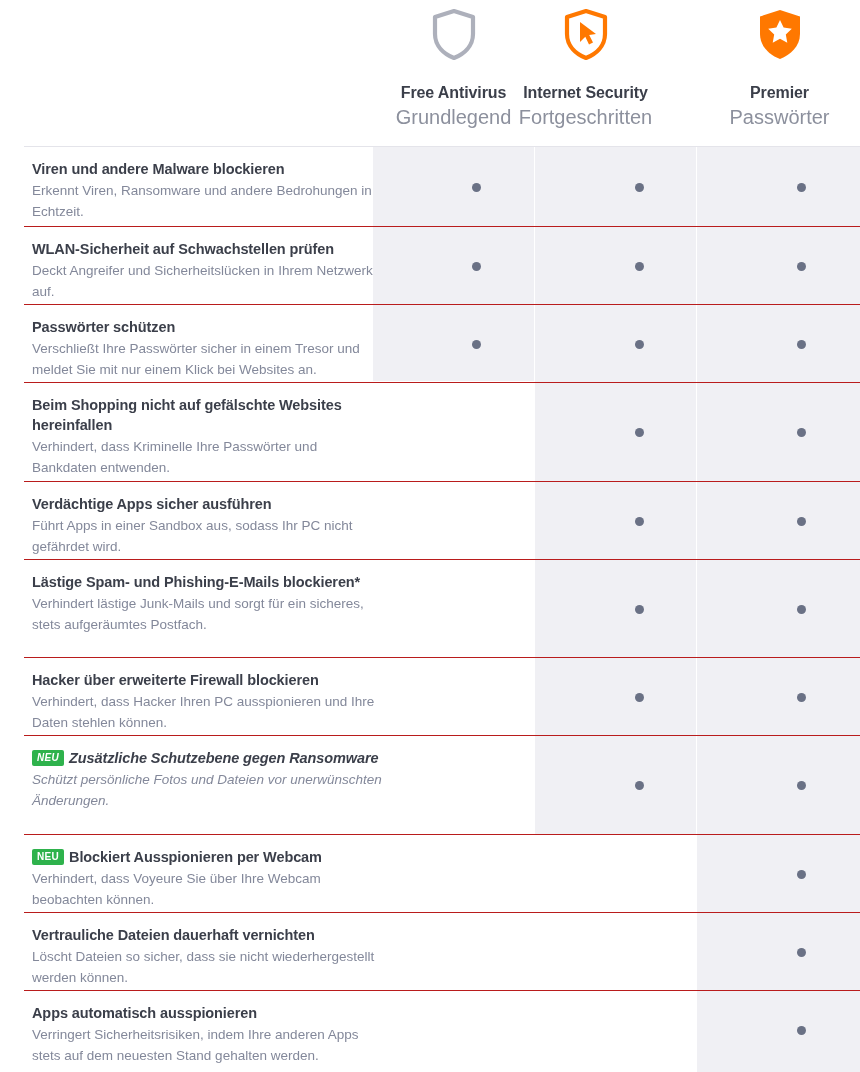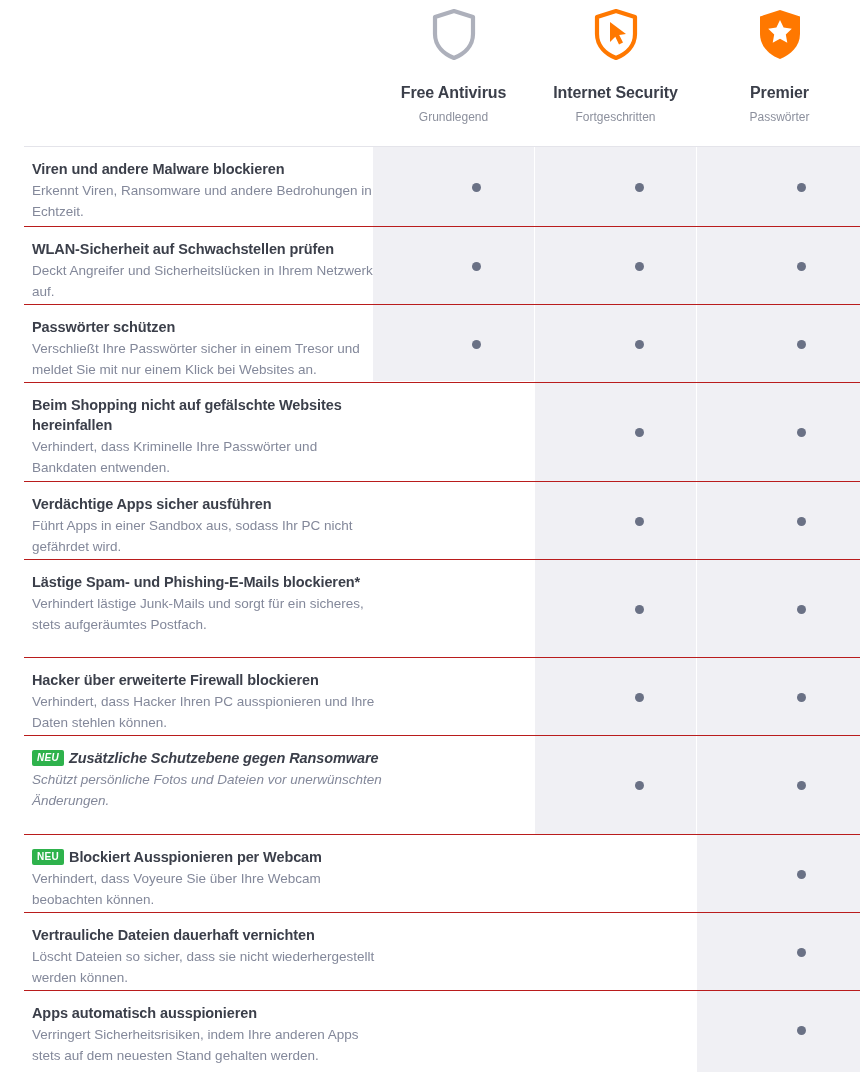--- a/index.html
+++ b/index.html
@@ -49,40 +49,40 @@
     z-index: 3;
   }
   .plan {
     position: absolute;
     top: 0;
     width: 161px;
     text-align: center;
     padding-top: 6px;
   }
   .plan.free     { left: 373px; }
-  .plan.internet { left: 535px; }
+  .plan.internet { left: 505px; }
   .plan.premier  { left: 699px; }
 
   .plan-icon {
     height: 56px;
     display: flex;
     align-items: center;
     justify-content: center;
   }
   .plan-name {
     margin-top: 21px;
     font-size: 16px;
     font-weight: bold;
     color: #3b3f4a;
     letter-spacing: -0.1px;
     line-height: 20px;
   }
   .plan-tier {
     margin-top: 4px;
-    font-size: 12px;
+    font-size: 20px;
     color: #8c909d;
     line-height: 20px;
   }
 
   
   .rows {
     position: absolute;
     top: 146px;
     left: 0;
     width: 860px;

